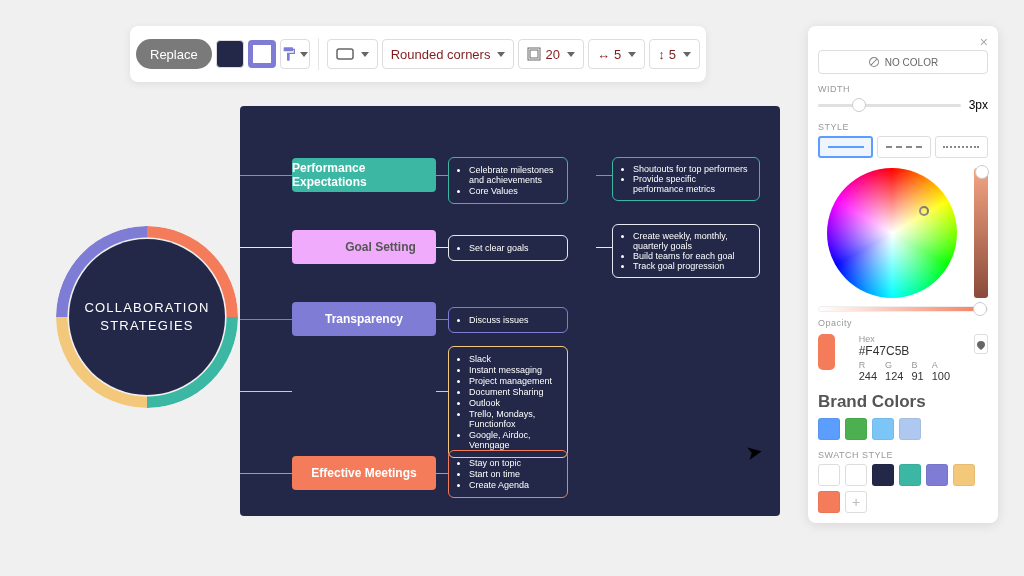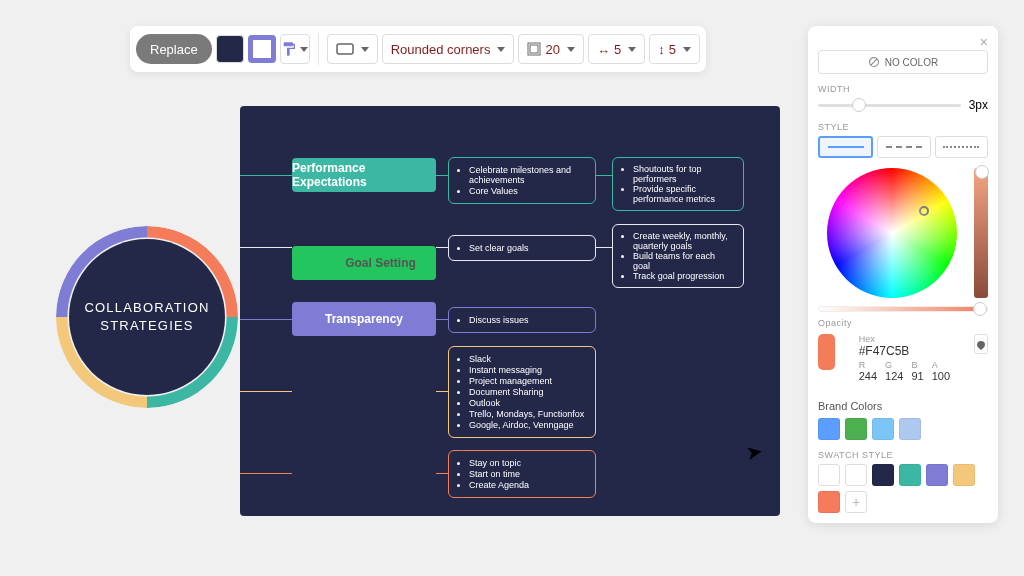--- a/index.html
+++ b/index.html
@@ -1,37 +1,37 @@
 <!DOCTYPE html>
 <html><head>
 <meta charset="utf-8">
 <style>
   *{box-sizing:border-box;margin:0;padding:0;font-family:-apple-system,BlinkMacSystemFont,'Segoe UI',sans-serif}
   body{width:1024px;height:576px;background:#f0f0f0;overflow:hidden;position:relative}
-  .toolbar{position:absolute;top:26px;left:130px;height:46px;background:#fff;border-radius:8px;box-shadow:0 2px 8px rgba(0,0,0,.08);display:flex;align-items:center;padding:0 6px;gap:4px}
+  .toolbar{position:absolute;top:26px;left:130px;height:56px;background:#fff;border-radius:8px;box-shadow:0 2px 8px rgba(0,0,0,.08);display:flex;align-items:center;padding:0 6px;gap:4px}
   .btn-replace{background:#7a7a7a;color:#fff;border:none;border-radius:18px;height:30px;padding:0 14px;font-size:13px;cursor:pointer}
   .swatch{width:28px;height:28px;border:1px solid #ddd;border-radius:4px;cursor:pointer}
   .swatch.navy{background:#232849}
   .swatch.periwinkle{background:#fff;border:5px solid #7e7cd5}
   .tool-icon{width:30px;height:30px;border:1px solid #ddd;border-radius:4px;display:flex;align-items:center;justify-content:center;cursor:pointer;background:#fff}
   .tool-icon svg{width:16px;height:16px}
   .caret{width:0;height:0;border-left:4px solid transparent;border-right:4px solid transparent;border-top:5px solid #666;margin-left:3px}
   .divider{width:1px;height:32px;background:#e5e5e5;margin:0 4px}
   .pill{border:1px solid #ddd;border-radius:4px;height:30px;display:flex;align-items:center;padding:0 8px;font-size:13px;color:#7f1d1d;cursor:pointer;background:#fff;gap:4px}
   .canvas{position:absolute;top:106px;left:240px;width:540px;height:410px;background:#232849;border-radius:4px}
   .circle-wrap{position:absolute;top:226px;left:56px;width:182px;height:182px}
   .circle-ring{width:182px;height:182px;border-radius:50%;position:absolute}
   .circle-ring::before{content:'';position:absolute;inset:0;border-radius:50%;background:conic-gradient(#f47c5b 0 90deg,#3bb7a3 90deg 180deg,#f4c87b 180deg 270deg,#7e7cd5 270deg 360deg);padding:10px;-webkit-mask:radial-gradient(circle,transparent 79px,#000 80px)}
   .circle-inner{position:absolute;inset:13px;border-radius:50%;background:#232849;display:flex;align-items:center;justify-content:center;text-align:center;color:#fff;font-size:13px;letter-spacing:1.2px;line-height:1.4}
   .branches{position:relative;width:100%;height:100%}
   .topic{position:absolute;left:52px;width:144px;height:34px;border-radius:4px;display:flex;align-items:center;justify-content:center;font-size:12px;font-weight:600}
-  .detail{position:absolute;left:208px;border:1px solid;border-radius:6px;padding:6px 10px 6px 20px;font-size:9px;color:#fff;width:148px}
+  .detail{position:absolute;left:208px;border:1px solid;border-radius:6px;padding:6px 10px 6px 20px;font-size:9px;color:#fff;width:120px}
   .detail ul{list-style:disc;padding-left:0}
   .detail li{margin:1px 0}
-  .detail2{position:absolute;left:372px;border:1px solid;border-radius:6px;padding:6px 10px 6px 20px;font-size:9px;color:#fff;width:132px}
+  .detail2{position:absolute;left:372px;border:1px solid;border-radius:6px;padding:6px 10px 6px 20px;font-size:9px;color:#fff;width:148px}
   .detail2 ul{list-style:disc}
   .line{position:absolute;background:currentColor;height:1px}
   .panel{position:absolute;top:26px;right:26px;width:190px;background:#fff;border-radius:8px;box-shadow:0 2px 12px rgba(0,0,0,.1);padding:10px;font-size:10px;color:#666}
   .close{position:absolute;top:8px;right:10px;color:#aaa;cursor:pointer;font-size:14px}
   .no-color{border:1px solid #ddd;border-radius:4px;height:24px;display:flex;align-items:center;justify-content:center;gap:5px;margin:14px 0 10px;cursor:pointer;font-size:10px;color:#666}
   .label{font-size:9px;color:#999;letter-spacing:.5px;margin-bottom:4px}
   .slider-row{display:flex;align-items:center;gap:8px;margin-bottom:10px}
   .slider{flex:1;height:3px;background:#e0e0e0;border-radius:2px;position:relative;cursor:pointer}
   .thumb{width:14px;height:14px;border:1px solid #ccc;background:#fff;border-radius:50%;position:absolute;top:-6px}
   .style-row{display:flex;gap:4px;margin-bottom:10px}
@@ -44,21 +44,21 @@
   .wheel-row{display:flex;gap:8px;justify-content:center;margin-bottom:8px}
   .opacity-slider{height:6px;border-radius:3px;background:linear-gradient(90deg,transparent,#f47c5b);border:1px solid #eee;position:relative;margin:6px 0}
   .opacity-slider .thumb{right:0;top:-5px}
   .swatch-lg{width:36px;height:36px;background:#f47c5b;border-radius:5px}
   .hex-row{display:flex;gap:24px;align-items:flex-start;margin:6px 0}
   .hex-col{flex:1;font-size:9px;color:#999}
   .hex-val{font-size:12px;color:#333;font-weight:500}
   .rgba-row{display:flex;gap:8px;font-size:9px;color:#999;margin-top:2px}
   .rgba-row span{color:#333;font-size:11px}
   .eyedrop{width:20px;height:20px;border:1px solid #ddd;border-radius:3px;display:flex;align-items:center;justify-content:center;cursor:pointer}
-  .section-title{font-size:11px;color:#555;font-weight:400;margin:18px 0 6px}
+  .section-title{font-size:17px;color:#555;font-weight:700;margin:10px 0 6px}
   .color-row{display:flex;gap:5px;flex-wrap:wrap}
   .sw{width:22px;height:22px;border-radius:3px;cursor:pointer;border:1px solid rgba(0,0,0,.05)}
   .sw.add{border:1px solid #ddd;display:flex;align-items:center;justify-content:center;color:#bbb;font-size:14px}
   .cursor-arrow{position:absolute;top:440px;left:746px;font-size:20px;transform:rotate(-10deg)}
 </style>
 </head>
 <body>
 
 <div class="toolbar">
   <button class="btn-replace">Replace</button>
@@ -119,21 +119,21 @@
         </ul>
       </div>
       <div class="line" style="color: rgb(59, 183, 163); left: 196px; top: 69px; width: 12px;"></div>
       <div class="detail2" style="border-color: rgb(59, 183, 163); top: 51px;">
         <ul>
           <li>Shoutouts for top performers</li>
           <li>Provide specific performance metrics</li>
         </ul>
       </div>
       <div class="line" style="color: rgb(59, 183, 163); left: 356px; top: 69px; width: 16px;"></div>
-      <div class="topic" style="top: 140px; background: #22c55e; color: rgb(85, 85, 85); padding-left: 33px;">Goal Setting</div>
+      <div class="topic" style="top: 124px; background: #f0abfc; color: rgb(85, 85, 85); padding-left: 33px;">Goal Setting</div>
       <div class="line" style="color: rgb(231, 233, 240); left: 0px; top: 141px; width: 52px;"></div>
       <div class="detail" style="border-color: rgb(231, 233, 240); top: 128.5px;">
         <ul>
           <li>Set clear goals</li>
         </ul>
       </div>
       <div class="line" style="color: rgb(231, 233, 240); left: 196px; top: 141px; width: 12px;"></div>
       <div class="detail2" style="border-color: rgb(231, 233, 240); top: 117.5px;">
         <ul>
           <li>Create weekly, monthly, quarterly goals</li>
@@ -156,20 +156,21 @@
           <li>Slack</li>
           <li>Instant messaging</li>
           <li>Project management</li>
           <li>Document Sharing</li>
           <li>Outlook</li>
           <li>Trello, Mondays, Functionfox</li>
           <li>Google, Airdoc, Venngage</li>
         </ul>
       </div>
       <div class="line" style="color: rgb(244, 200, 123); left: 196px; top: 285px; width: 12px;"></div>
+      <div class="topic" style="top: 350px; background: rgb(244, 124, 91); color: rgb(255, 255, 255);">Effective Meetings</div>
       <div class="line" style="color: rgb(244, 124, 91); left: 0px; top: 367px; width: 52px;"></div>
       <div class="detail" style="border-color: rgb(244, 124, 91); top: 343.5px;">
         <ul>
           <li>Stay on topic</li>
           <li>Start on time</li>
           <li>Create Agenda</li>
         </ul>
       </div>
       <div class="line" style="color: rgb(244, 124, 91); left: 196px; top: 367px; width: 12px;"></div>
     </div>

